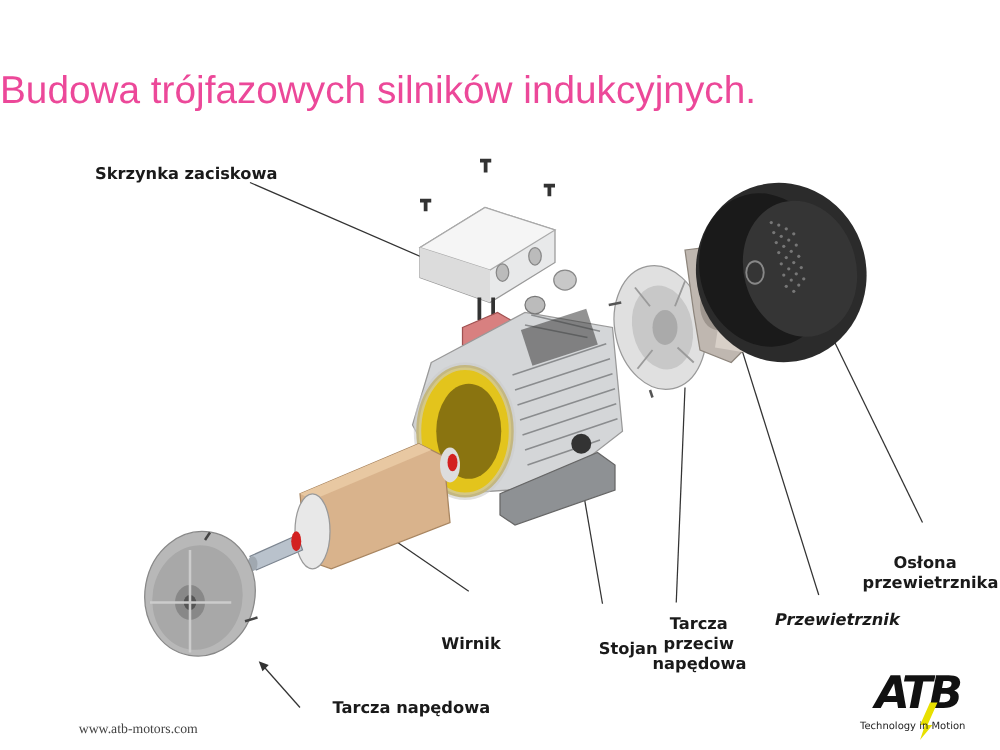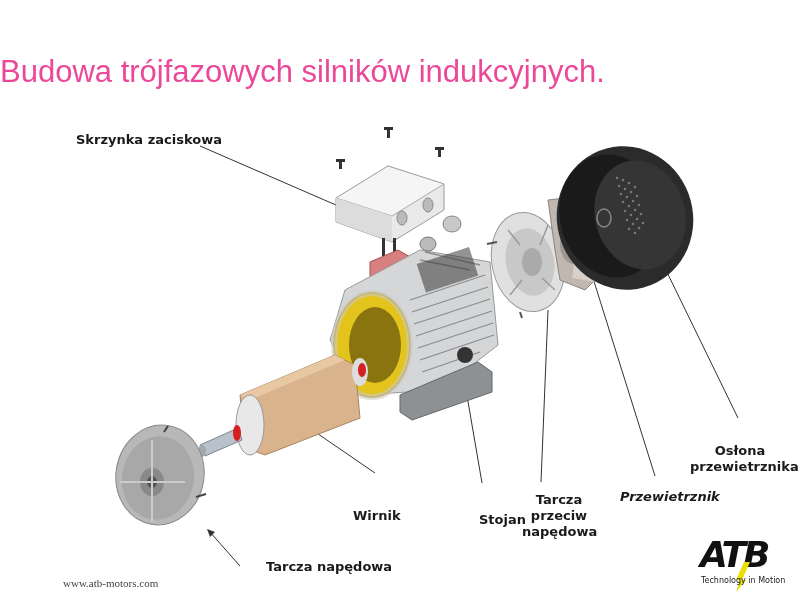--- a/index.html
+++ b/index.html
@@ -3,21 +3,21 @@
 <meta charset="utf-8">
 <style>
   html, body { margin: 0; padding: 0; background: #ffffff; }
   body { width: 800px; height: 600px; position: relative; overflow: hidden; font-family: "Liberation Sans", sans-serif; }
   .title { position: absolute; left: 0; top: 54px; width: 800px; font-size: 31px; color: #ec4899; letter-spacing: 0px; }
   .label { position: absolute; font-family: "DejaVu Sans", sans-serif; font-weight: bold; font-size: 13px; color: #1a1a1a; text-align: center; line-height: 16px; }
   .footer-url { position: absolute; left: 63px; top: 577px; font-size: 11px; color: #444; font-family: Liberation Serif, serif; }
   svg.scene { position: absolute; left: 0; top: 0; }
   .logo { position: absolute; left: 688px; top: 536px; width: 110px; height: 56px; }
   .logo-mark { position: absolute; left: 12px; top: 0; font-family: "DejaVu Sans", sans-serif; font-weight: bold; font-style: italic; font-size: 36px; color: #111; letter-spacing: -3px; line-height: 38px; }
-  .logo-tag { position: absolute; left: 13px; top: 40px; font-family: "DejaVu Sans", sans-serif; font-size: 8px; color: #222; white-space: nowrap; }
+  .logo-tag { position: absolute; left: 0; top: 40px; font-family: "DejaVu Sans", sans-serif; font-size: 8px; color: #222; white-space: nowrap; }
 </style>
 </head>
 <body>
 
 <div class="title">Budowa trójfazowych silników indukcyjnych.</div>
 
 <svg class="scene" width="800" height="600" viewBox="0 0 800 600">
 
   <g stroke="#333" stroke-width="1" fill="none">
     <line x1="200" y1="146" x2="352" y2="212"></line>

